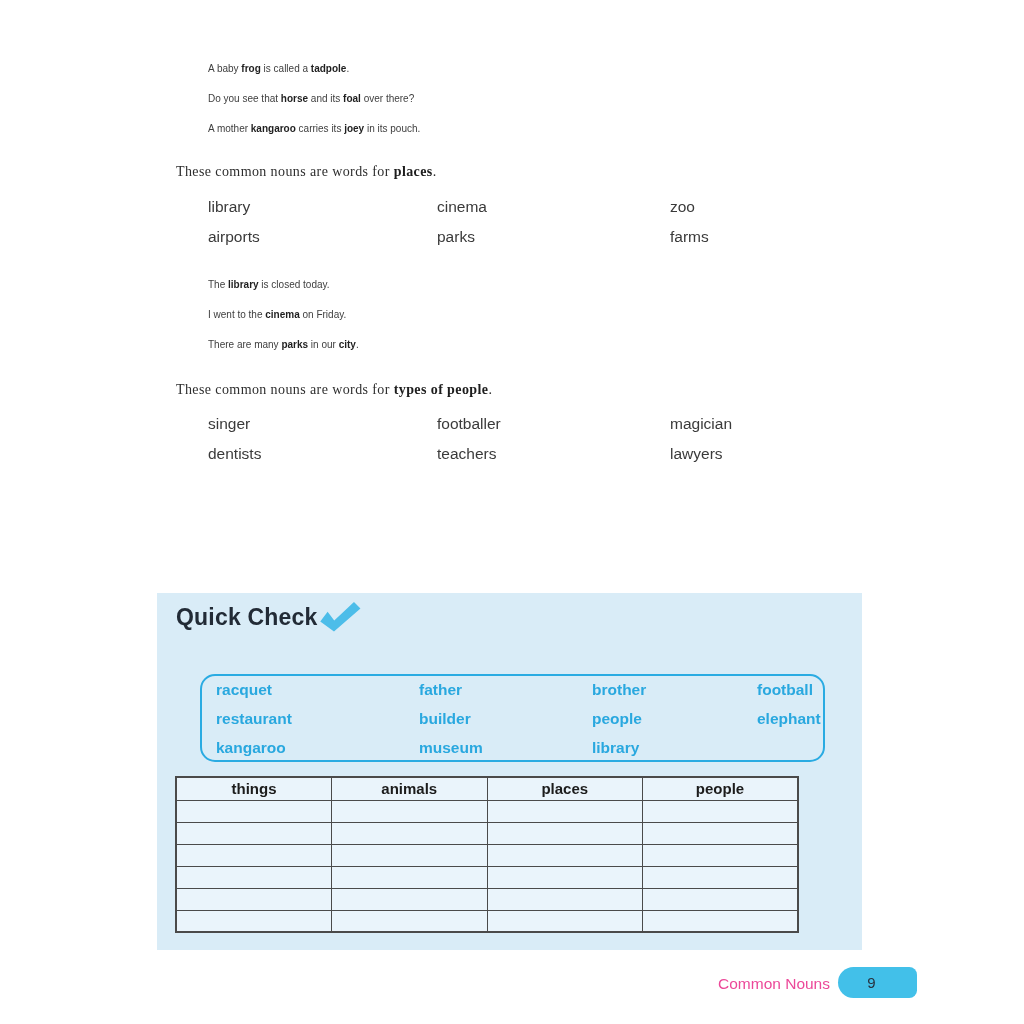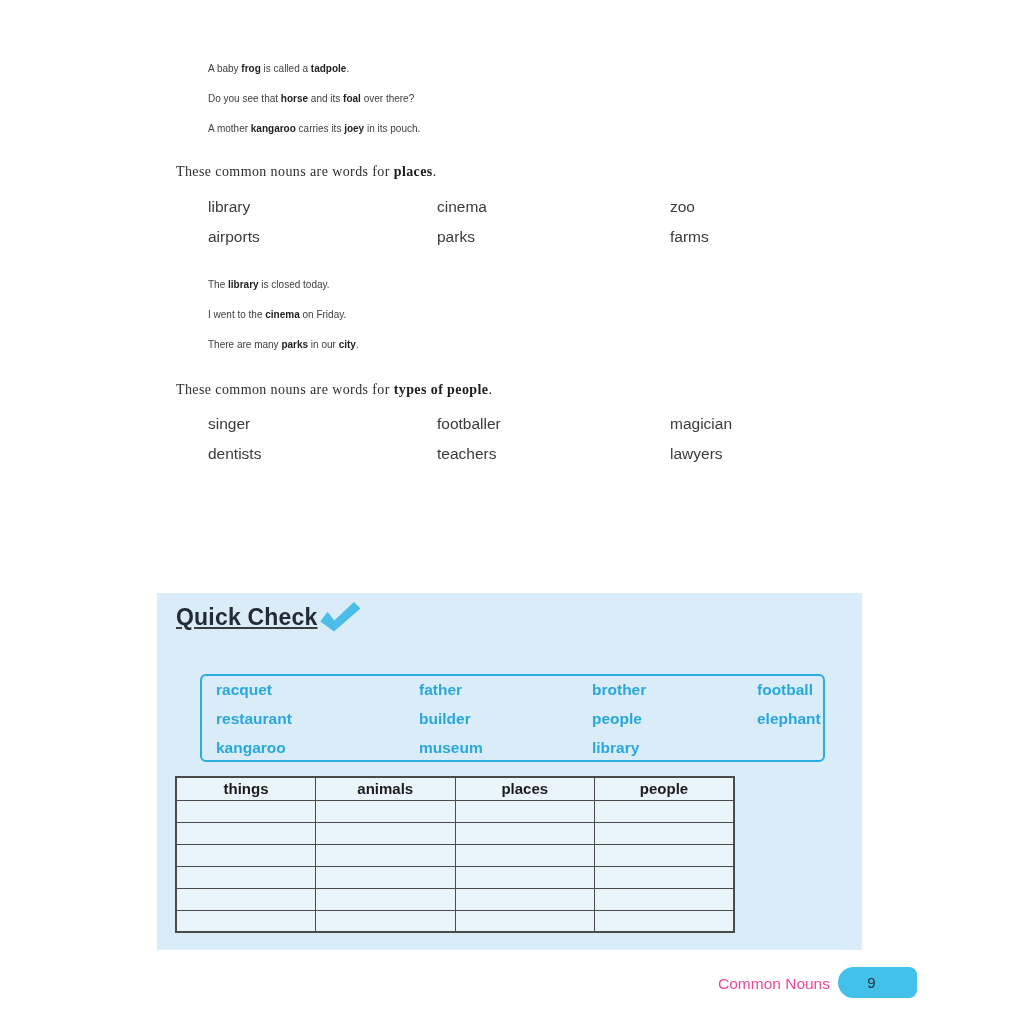--- a/index.html
+++ b/index.html
@@ -26,46 +26,46 @@
     grid-template-columns:229px 233px auto;
     line-height:30px; font-size:15.5px; color:#3a3a3a;
   }
   .panel {
     position:absolute;
     left:157px; top:593px; width:705px; height:357px;
     background:#d9ecf7;
   }
   .qc-title-row {
     position:absolute; left:19px; top:9px;
-    display:flex; align-items:center; text-decoration:underline;
+    display:flex; align-items:center; 
   }
   .qc-title {
     font-size:23px; font-weight:bold; color:#222b36; letter-spacing:0.2px;
   }
   .qc-check { width:44px; height:30px; }
   .qc-instruction {
     position:absolute; left:19px; top:51px;
     font-family:"Liberation Serif", serif;
     font-size:18.5px; color:#2e2e2e; letter-spacing:0.4px;
   }
   .qc-instruction b { color:#1d1d1d; }
   .word-bank {
     position:absolute; left:43px; top:81px; width:625px; height:88px;
-    border:2px solid #2aabe2; border-radius:6px;
+    border:2px solid #2aabe2; border-radius:15px;
     display:grid;
     grid-template-columns:203px 173px 165px auto;
     align-content:center;
     padding-left:14px;
     line-height:29px;
   }
   .word-bank .bank-word {
     font-size:15.5px; font-weight:bold; color:#29a8df;
   }
   .sort-table {
-    position:absolute; left:18px; top:183px; width:560px;
+    position:absolute; left:18px; top:183px; width:624px;
     border-collapse:collapse; table-layout:fixed;
     border:2px solid #4a4a4a;
   }
   .sort-table th {
     height:23px; border:1px solid #4a4a4a; background:#eaf4fb;
     font-size:15px; font-weight:bold; color:#1c1c1c; text-align:center;
   }
   .sort-table td {
     height:22px; border:1px solid #4a4a4a; background:#eaf4fb;
   }

